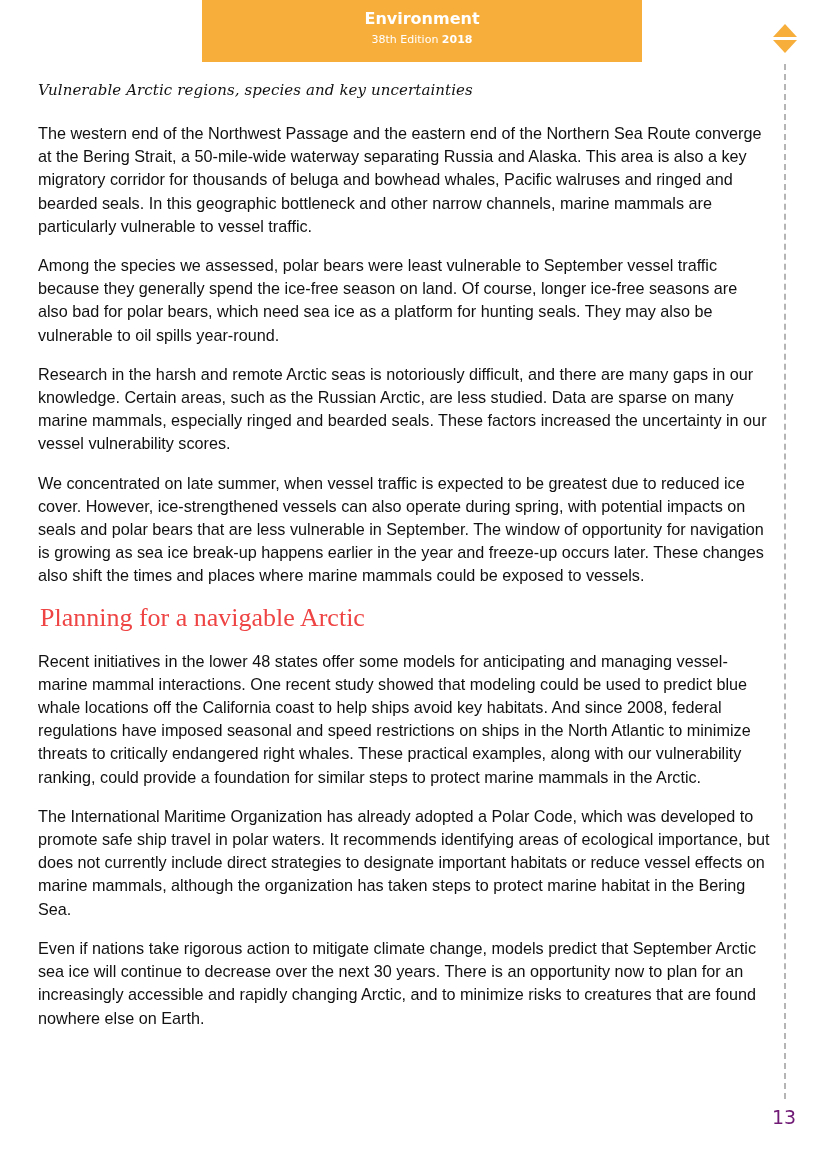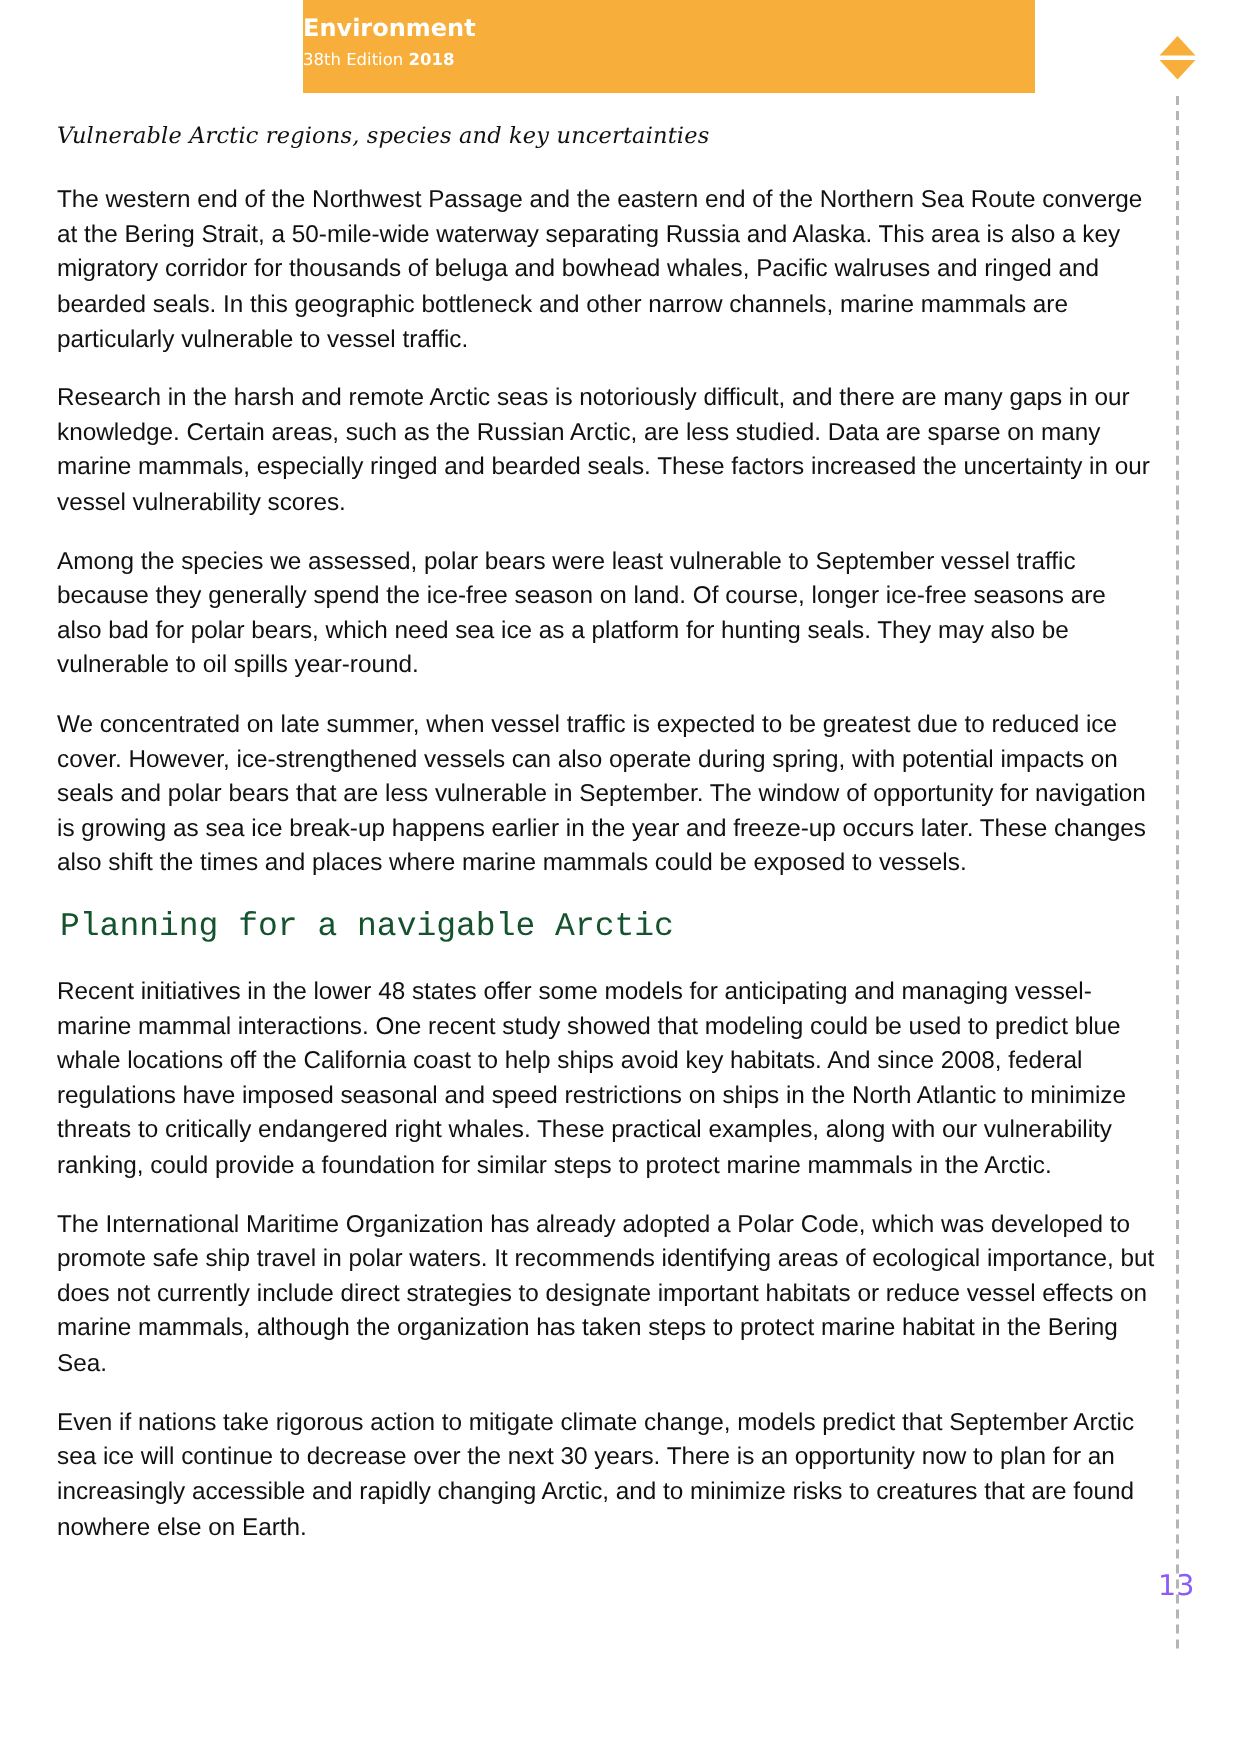--- a/index.html
+++ b/index.html
@@ -12,25 +12,25 @@
       height: 1169px;
       position: relative;
       overflow: hidden;
       font-family: "Liberation Sans", sans-serif;
       color: #111111;
     }
     .header-banner {
       position: absolute;
       left: 202px;
       top: 0;
-      width: 488px;
+      width: 440px;
       height: 62px;
       background: #f7ae3b;
       color: #ffffff;
-      text-align: left;
+      text-align: center;
       font-family: "DejaVu Sans", sans-serif;
     }
     .header-banner .section-name {
       display: block;
       font-weight: bold;
       font-size: 16px;
       line-height: 18px;
       padding-top: 10px;
     }
     .header-banner .edition-line {
@@ -53,48 +53,48 @@
       position: absolute;
       left: 784px;
       top: 64px;
       width: 0;
       height: 1035px;
       border-left: 2px dashed #b5b5b5;
     }
     .page-number {
       position: absolute;
       left: 772px;
-      top: 1046px;
+      top: 1106px;
       font-family: "DejaVu Sans", sans-serif;
       font-size: 19px;
-      color: #8b5cf6;
+      color: #701a75;
     }
     .content {
       position: absolute;
       left: 38px;
       top: 74px;
       width: 732px;
     }
     h1.section-heading {
       font-family: "DejaVu Serif", serif;
       font-weight: normal;
       font-size: 15px;
       line-height: 32px;
       margin: 0 0 6px 0;
       letter-spacing: 0.1px;
       color: #111111;
       font-style: italic;
     }
     h2.section-heading {
-      font-family: Liberation Mono, monospace;
+      font-family: Liberation Serif, serif;
       font-weight: normal;
-      font-size: 22px;
+      font-size: 26px;
       line-height: 32px;
       margin: 14px 0 6px 2px;
-      color: #14532d;
+      color: #ef4444;
     }
     p.body-text {
       font-family: "Liberation Sans", sans-serif;
       font-size: 16.2px;
       line-height: 23.2px;
       margin: 16px 0 13px 0;
       color: #111111;
     }
   </style>
 </head>
@@ -110,22 +110,22 @@
     <polygon points="13,0 25,13 1,13" fill="#f7ae3b"></polygon>
     <polygon points="1,16 25,16 13,29" fill="#f7ae3b"></polygon>
   </svg>
 </div>
 
 <div class="side-rule"></div>
 
 <div class="content">
   <h1 class="section-heading">Vulnerable Arctic regions, species and key uncertainties</h1>
   <p class="body-text"> The western end of the Northwest Passage and the eastern end of the Northern Sea Route converge at the Bering Strait, a 50-mile-wide waterway separating Russia and Alaska. This area is also a key migratory corridor for thousands of beluga and bowhead whales, Pacific walruses and ringed and bearded seals. In this geographic bottleneck and other narrow channels, marine mammals are particularly vulnerable to vessel traffic.</p>
+  <p class="body-text">Among the species we assessed, polar bears were least vulnerable to September vessel traffic because they generally spend the ice-free season on land. Of course, longer ice-free seasons are also bad for polar bears, which need sea ice as a platform for hunting seals. They may also be vulnerable to oil spills year-round.</p>
   <p class="body-text">Research in the harsh and remote Arctic seas is notoriously difficult, and there are many gaps in our knowledge. Certain areas, such as the Russian Arctic, are less studied. Data are sparse on many marine mammals, especially ringed and bearded seals. These factors increased the uncertainty in our vessel vulnerability scores.</p>
-  <p class="body-text">Among the species we assessed, polar bears were least vulnerable to September vessel traffic because they generally spend the ice-free season on land. Of course, longer ice-free seasons are also bad for polar bears, which need sea ice as a platform for hunting seals. They may also be vulnerable to oil spills year-round.</p>
   <p class="body-text">We concentrated on late summer, when vessel traffic is expected to be greatest due to reduced ice cover. However, ice-strengthened vessels can also operate during spring, with potential impacts on seals and polar bears that are less vulnerable in September. The window of opportunity for navigation is growing as sea ice break-up happens earlier in the year and freeze-up occurs later. These changes also shift the times and places where marine mammals could be exposed to vessels.</p>
 
   <h2 class="section-heading">Planning for a navigable Arctic</h2>
   <p class="body-text"> Recent initiatives in the lower 48 states offer some models for anticipating and managing vessel-marine mammal interactions. One recent study showed that modeling could be used to predict blue whale locations off the California coast to help ships avoid key habitats. And since 2008, federal regulations have imposed seasonal and speed restrictions on ships in the North Atlantic to minimize threats to critically endangered right whales. These practical examples, along with our vulnerability ranking, could provide a foundation for similar steps to protect marine mammals in the Arctic.</p>
   <p class="body-text">The International Maritime Organization has already adopted a Polar Code, which was developed to promote safe ship travel in polar waters. It recommends identifying areas of ecological importance, but does not currently include direct strategies to designate important habitats or reduce vessel effects on marine mammals, although the organization has taken steps to protect marine habitat in the Bering Sea.</p>
   <p class="body-text">Even if nations take rigorous action to mitigate climate change, models predict that September Arctic sea ice will continue to decrease over the next 30 years. There is an opportunity now to plan for an increasingly accessible and rapidly changing Arctic, and to minimize risks to creatures that are found nowhere else on Earth.</p>
 </div>
 
 <div class="page-number">13</div>
 

